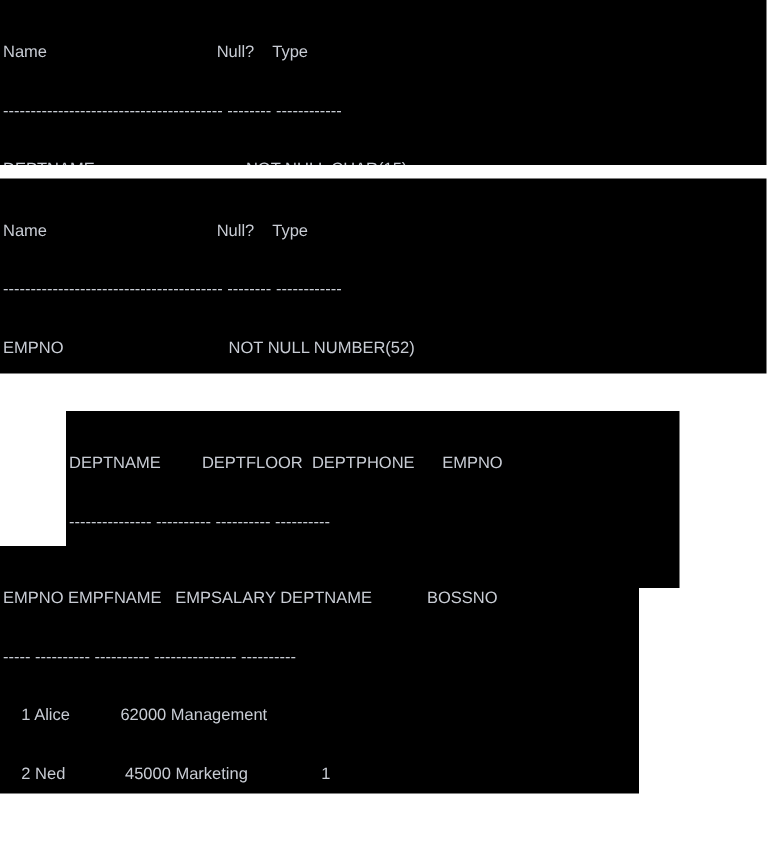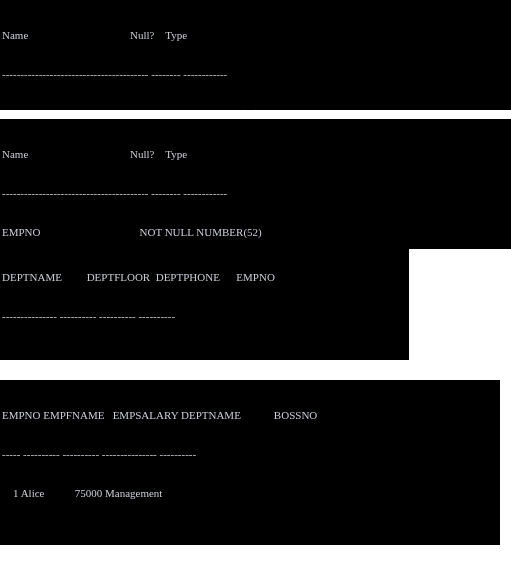--- a/index.html
+++ b/index.html
@@ -9,40 +9,40 @@
     width: 511px;
     height: 563px;
     overflow: hidden;
   }
   body {
     font-family: "DejaVu Sans Mono", "Liberation Mono", monospace;
   }
   .panel {
     background: #000000;
     color: #c8ccd4;
-    font-family: Liberation Serif, serif;
+    font-family: Liberation Sans, sans-serif;
     font-size: 11px;
     line-height: 13px;
     letter-spacing: 0px;
     white-space: pre;
     overflow: hidden;
     position: absolute;
     left: 0;
     box-sizing: border-box;
     padding: 3px 0 3px 2px;
   }
   .panel .row {
     display: block;
     height: 13px;
     white-space: pre;
   }
   #panel-desc-dept  { top: 0px;   width: 511px; height: 110px; }
   #panel-desc-emp   { top: 119px; width: 511px; height: 130px; }
-  #panel-dept-rows  { top: 242px; width: 409px; height: 118px; }
-  #panel-emp-rows   { top: 380px; width: 500px; height: 165px; }
+  #panel-dept-rows  { top: 274px; width: 409px; height: 118px; margin-left: 44px; }
+  #panel-emp-rows   { top: 364px; width: 426px; height: 165px; }
 </style>
 </head>
 <body>
 
 <div class="panel" id="panel-desc-dept">
   <span class="row">Name                                     Null?    Type</span>
   <span class="row">---------------------------------------- -------- ------------</span>
   <span class="row">DEPTNAME                                 NOT NULL CHAR(15)</span>
   
   
@@ -64,21 +64,22 @@
   <span class="row">--------------- ---------- ---------- ----------</span>
   
   
   
   
 </div>
 
 <div class="panel" id="panel-emp-rows">
   <span class="row">EMPNO EMPFNAME   EMPSALARY DEPTNAME            BOSSNO</span>
   <span class="row">----- ---------- ---------- --------------- ----------</span>
-  <span class="row">    1 Alice           75000 Management</span>
+  <span class="row">    1 Alice           62000 Management</span>
+  <span class="row">    2 Ned             45000 Marketing                1</span>
   
   
   
   
   
   
   
 </div>
 
 </body></html>

